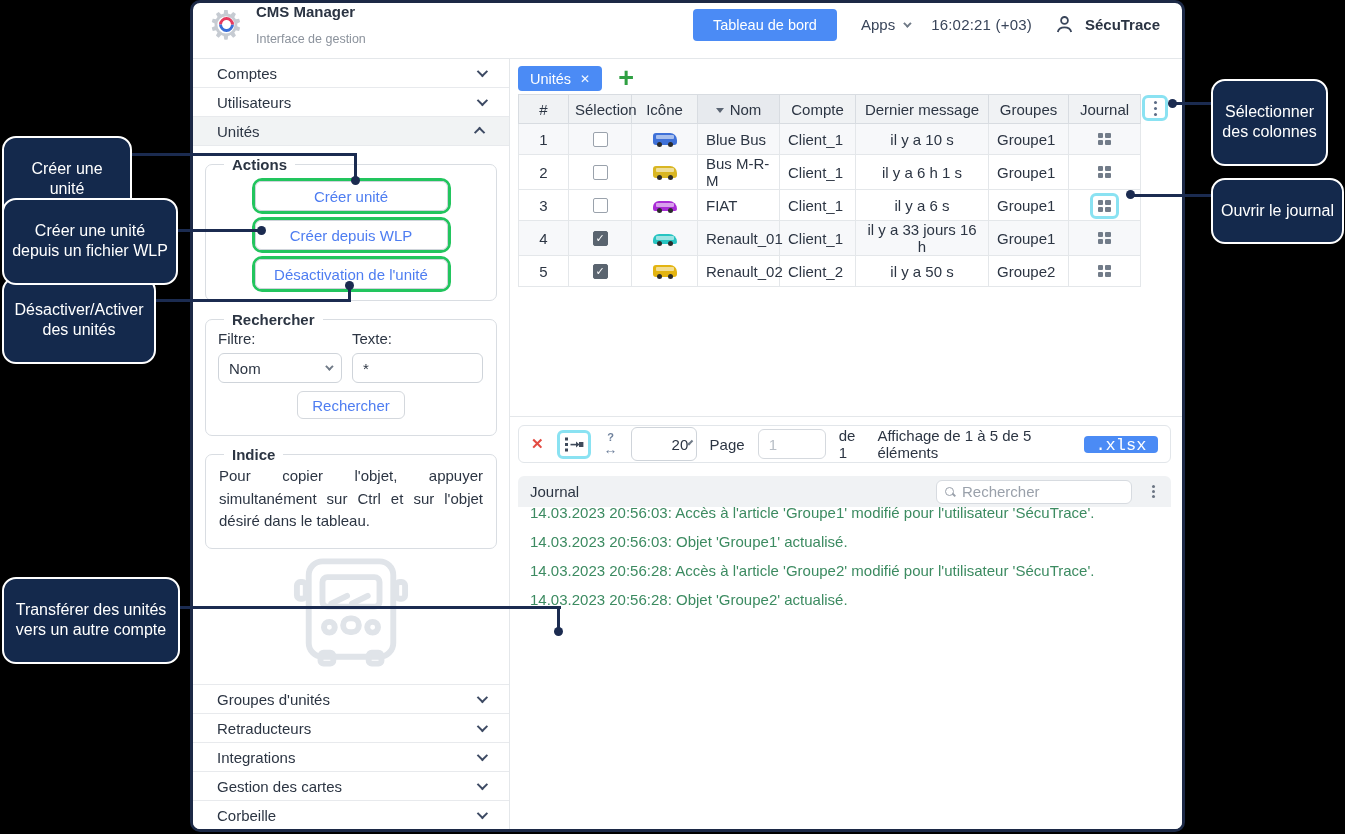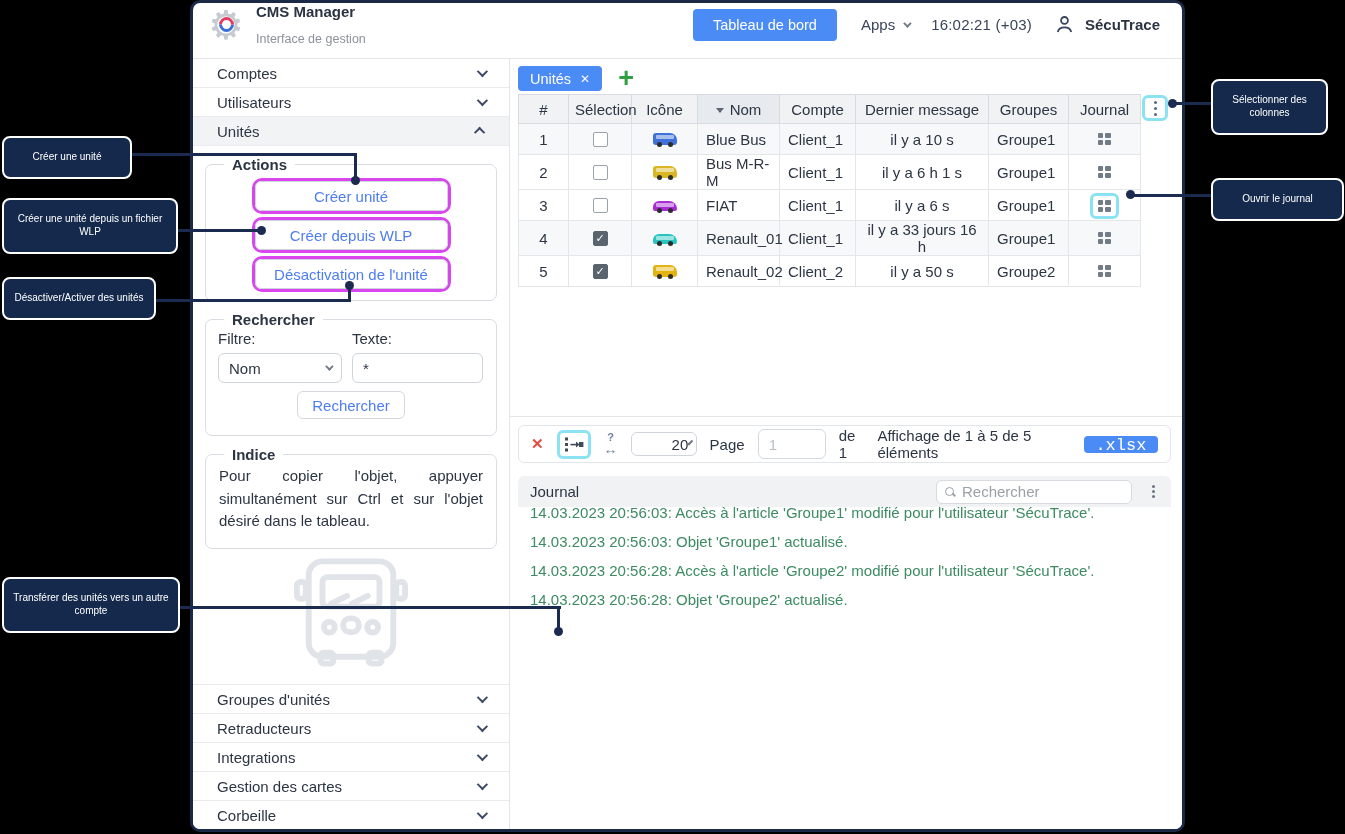--- a/index.html
+++ b/index.html
@@ -38,21 +38,21 @@
   
   .app-body { flex:1; display:flex; min-height:0; }
   .sidebar { width:317px; flex:0 0 317px; border-right:1px solid #e4e7ea; background:#fff; }
   .acc-item { height:29px; display:flex; align-items:center; padding:0 24px; border-bottom:1px solid #e8eaed;
     font-size:15px; font-weight:500; color:#2c3543; cursor:pointer; }
   .acc-item.active { background:#f1f3f4; }
   .acc-item .chev { margin-left:auto; }
   fieldset { border:1px solid #d9dde2; border-radius:7px; margin:10px 12px 4px; }
   legend { margin-left:18px; padding:0 8px; font-size:15px; font-weight:bold; color:#2c3543; }
   .fs-actions { height:145px; }
-  .ring { border:3px solid #d946ef; border-radius:10px; width:199px; margin:0 auto 3px; background:#fff; }
+  .ring { border:3px solid #22c55e; border-radius:10px; width:199px; margin:0 auto 3px; background:#fff; }
   .ring:first-of-type { margin-top:5px; }
   .action-btn { display:block; width:100%; height:30px; background:#fff; border:1px solid #cfd4da; border-radius:6px;
     color:#4e7df1; font-size:15px; font-family:inherit; cursor:pointer; }
   .fs-search { height:125px; }
   .search-grid { display:flex; gap:10px; padding:2px 12px 0; }
   .sg-col { display:flex; flex-direction:column; }
   .sg-label { font-size:15px; color:#2c3543; margin-bottom:6px; }
   .fake-select { width:124px; height:30px; border:1px solid #cfd4da; border-radius:6px; background:#fff;
     display:flex; align-items:center; padding:0 10px; font-size:15px; color:#2c3543; cursor:pointer; }
   .fake-select .chev { margin-left:auto; }
@@ -98,21 +98,21 @@
     background:#fff; display:flex; align-items:center; justify-content:center; cursor:pointer; }
   .vdots { width:3px; height:3px; border-radius:50%; background:#5b6b85; box-shadow:0 -6px 0 #5b6b85, 0 6px 0 #5b6b85; }
   
   .footer-bar { flex:0 0 38px; margin:8px 11px 0 8px; border:1px solid #e2e6ea; border-radius:6px;
     display:flex; align-items:center; padding:0 12px; gap:13px; }
   .x-red { color:#e34b42; font-size:15px; font-weight:bold; cursor:pointer; }
   .transfer-ring { border:3px solid #8ae2f2; border-radius:6px; background:#fff; padding:3px 4px; display:flex; cursor:pointer; }
   .fitcol { display:flex; flex-direction:column; align-items:center; color:#6f819c; cursor:pointer; line-height:1; }
   .fitcol .q { font-size:11px; font-weight:bold; }
   .fitcol .arr { font-size:14px; margin-top:-1px; }
-  .page-size { width:66px; height:24px;padding-left:40px; }
+  .page-size { width:66px; height:34px;padding-left:40px; }
   .lbl { font-size:15px; color:#2c3543; }
   .page-input { width:68px; height:30px; border:1px solid #d5d9de; border-radius:6px; padding:0 10px;
     font-size:15px; color:#b8bec6; font-family:inherit; }
   .xlsx-btn { margin-left:auto; background:#4b8bf5; color:#fff; border:none; border-radius:4px; width:84px; height:17px;
     font-size:17px; font-family:Liberation Mono, monospace; cursor:pointer; }
   
   .jgap { flex:0 0 13px; }
   .journal-head { flex:0 0 31px; margin:0 11px 0 8px; background:#f0f2f4; border-radius:6px 6px 0 0;
     display:flex; align-items:center; padding:0 12px; gap:12px; }
   .journal-title { font-size:15px; font-weight:500; color:#2c3543; }
@@ -122,22 +122,22 @@
   .mag::before { content:""; position:absolute; left:0; top:0; width:7px; height:7px; border:1.6px solid #9aa1ab; border-radius:50%; }
   .mag::after { content:""; position:absolute; left:7px; top:7px; width:4px; height:1.6px; background:#9aa1ab; transform:rotate(45deg); }
   .jsearch input { border:none; outline:none; flex:1; font-size:15px; font-family:inherit; color:#2c3543; background:transparent; }
   .jsearch input::placeholder { color:#9aa1ab; }
   .jdots { width:3px; height:3px; border-radius:50%; background:#6b7583; box-shadow:0 -5px 0 #6b7583,0 5px 0 #6b7583;
     margin:0 4px 0 8px; cursor:pointer; }
   .journal-log { flex:1; margin:0 11px 0 8px; overflow:hidden; padding:0 0 0 12px; background:#fff; }
   .log-entry { font-size:15px; line-height:29px; color:#3c8b61; white-space:nowrap; }
   .log-entry:first-child { margin-top:-9px; }
   
-  .callout { position:absolute; background:#14294c; border:2.5px solid #fff; border-radius:8px; color:#fff;
-    font-size:10px; line-height:1.28; text-align:center; padding:13px 8px; z-index:60; }
+  .callout { position:absolute; background:#14294c; border:2.5px solid #fff; border-radius:14px; color:#fff;
+    font-size:16px; line-height:1.28; text-align:center; padding:21px 8px; z-index:60; }
   .c1 { left:2px;  top:136px; width:130px; }
   .c2 { left:2px;  top:198px; width:176px; }
   .c3 { left:2px;  top:277px; width:154px; }
   .c4 { left:2px;  top:577px; width:178px; }
   .c5 { left:1211px; top:79px; width:117px; }
   .c6 { left:1211px; top:178px; width:133px; }
   .cline { position:absolute; background:#1b2b50; z-index:50; }
   .dot { position:absolute; width:9px; height:9px; border-radius:50%; background:#1b2b50; z-index:51; }
   .l1a { left:130px; top:153px; width:227px; height:3px; }
   .l1b { left:354px; top:153px; width:3px; height:27px; }

